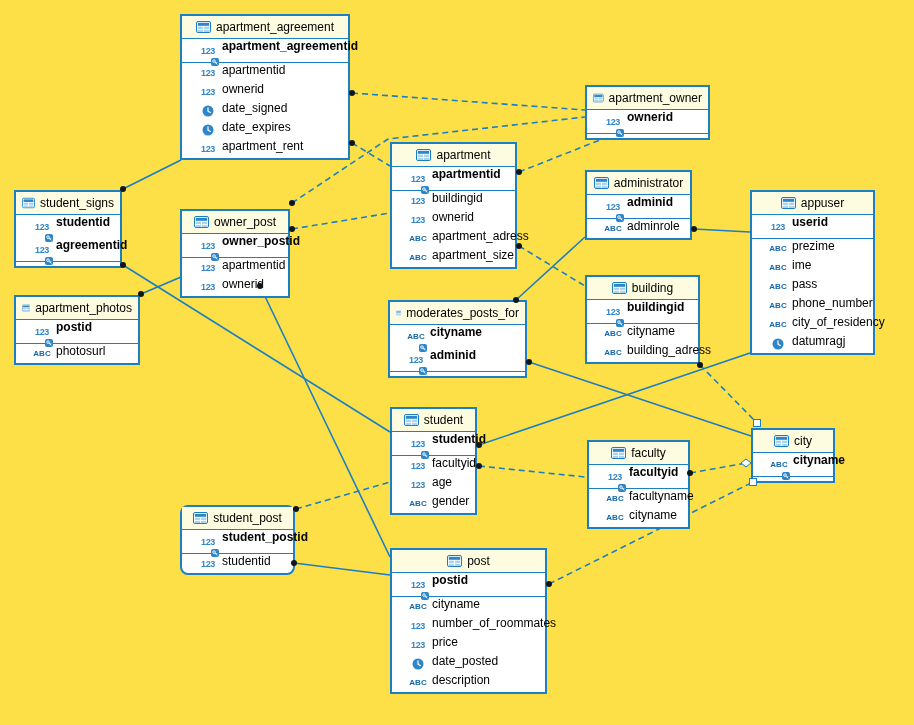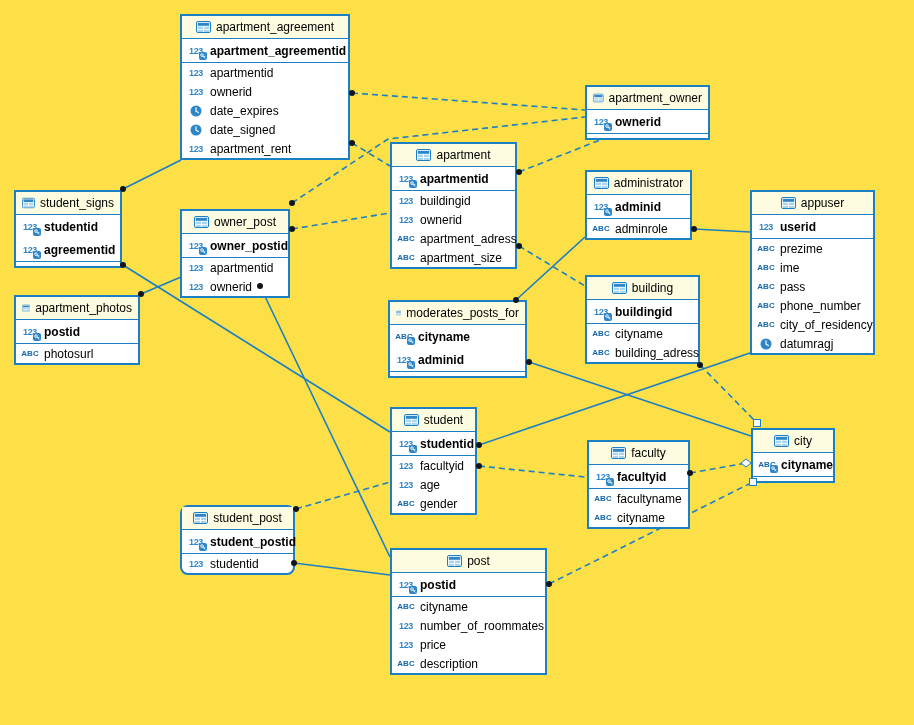--- a/index.html
+++ b/index.html
@@ -8,21 +8,21 @@
   html,body{margin:0;padding:0;background:#fff;}
   .canvas{position:relative;width:914px;height:725px;background:#fde047;
           font-family:"Liberation Sans",sans-serif;overflow:hidden;}
   svg.edges{position:absolute;left:0;top:0;z-index:1;}
   svg.markers{position:absolute;left:0;top:0;z-index:3;pointer-events:none;}
   .table{position:absolute;border:2px solid var(--border);background:#fff;z-index:2;box-sizing:border-box;}
   .thead{height:22px;display:flex;align-items:center;justify-content:center;gap:5px;
          background:var(--header-bg);border-bottom:1px solid var(--border);
          font-size:12px;color:#000;white-space:nowrap;padding:0 6px;}
   .pksec{border-bottom:1px solid var(--border);}
-  .row{height:19px;display:flex;align-items:center;gap:4px;padding:0 4px;
+  .row{height:19px;display:flex;gap:4px;padding:0 16px;
        font-size:12px;color:#000;white-space:nowrap;}
   .pkrow{height:23px;font-weight:bold;}
   .strip{height:4px;}
   .ticon{position:relative;width:20px;display:flex;justify-content:center;align-items:center;flex:none;}
   .num{color:#2f86c8;font-size:9px;font-weight:bold;letter-spacing:-0.3px;font-family:"Liberation Sans",sans-serif;}
   .abc{color:#1467ab;font-size:8px;font-weight:bold;font-family:"Liberation Sans",sans-serif;}
   .keybadge{position:absolute;right:-1px;bottom:-4px;line-height:0;}
   path.rel{fill:none;stroke:var(--line);stroke-width:1.6px;}
   path.dashed{stroke-dasharray:6 4;}
 </style>
@@ -91,30 +91,30 @@
             </span>
             <span>ownerid</span>
           </div>
           <div class="row">
             <span class="ticon">
               <svg width="12" height="12" viewBox="0 0 12 12">
                 <circle cx="6" cy="6" r="5.5" fill="#2e86c8"></circle>
                 <path d="M6 2.8v3.4l2.4 1.3" stroke="#fff" stroke-width="1.2" fill="none" stroke-linecap="round"></path>
               </svg>
             </span>
-            <span>date_expires</span>
+            <span>date_signed</span>
           </div>
           <div class="row">
             <span class="ticon">
               <svg width="12" height="12" viewBox="0 0 12 12">
                 <circle cx="6" cy="6" r="5.5" fill="#2e86c8"></circle>
                 <path d="M6 2.8v3.4l2.4 1.3" stroke="#fff" stroke-width="1.2" fill="none" stroke-linecap="round"></path>
               </svg>
             </span>
-            <span>date_signed</span>
+            <span>date_expires</span>
           </div>
           <div class="row">
             <span class="ticon">
               <span class="num">123</span>
             </span>
             <span>apartment_rent</span>
           </div>
         </div>
       </div>
       <div class="table" style="left: 180px; top: 195px; width: 110px; margin-top: 14px;">
@@ -665,20 +665,29 @@
             <span class="ticon">
               <span class="num">123</span>
             </span>
             <span>number_of_roommates</span>
           </div>
           <div class="row">
             <span class="ticon">
               <span class="num">123</span>
             </span>
             <span>price</span>
+          </div>
+          <div class="row">
+            <span class="ticon">
+              <svg width="12" height="12" viewBox="0 0 12 12">
+                <circle cx="6" cy="6" r="5.5" fill="#2e86c8"></circle>
+                <path d="M6 2.8v3.4l2.4 1.3" stroke="#fff" stroke-width="1.2" fill="none" stroke-linecap="round"></path>
+              </svg>
+            </span>
+            <span>date_posted</span>
           </div>
           <div class="row">
             <span class="ticon">
               <span class="abc">ABC</span>
             </span>
             <span>description</span>
           </div>
         </div>
       </div>
     </div>

